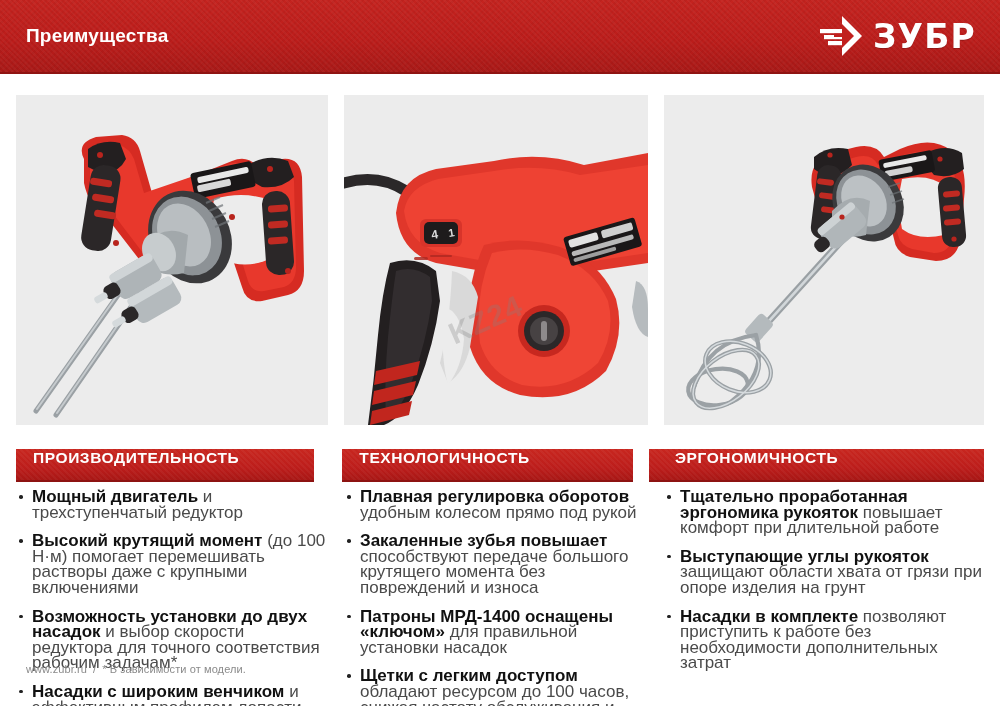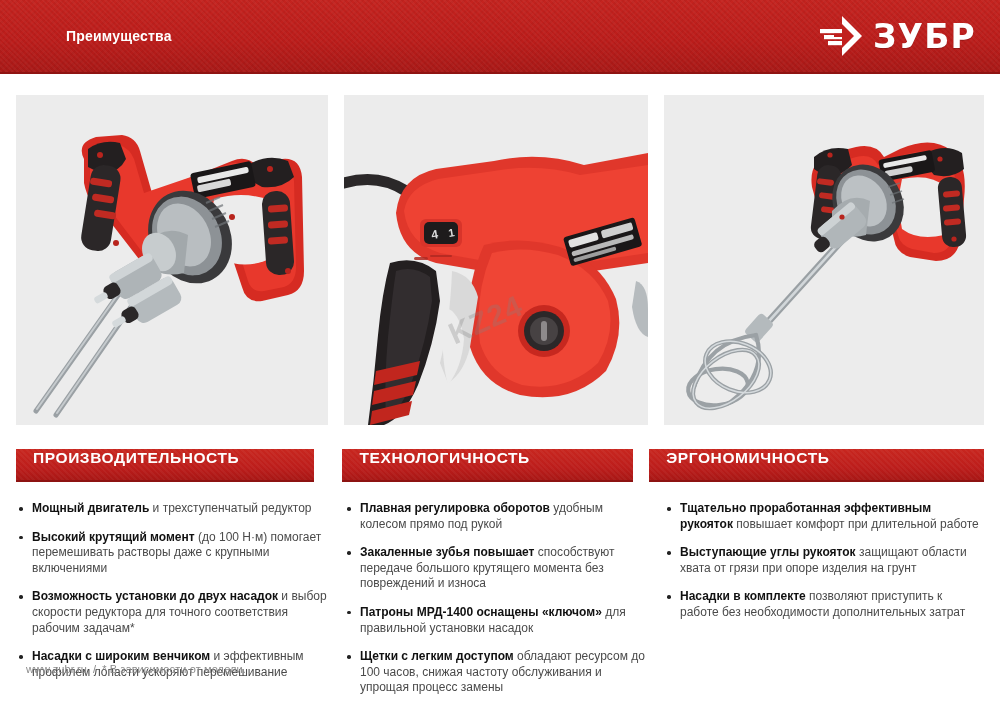--- a/index.html
+++ b/index.html
@@ -33,25 +33,24 @@
       linear-gradient(180deg, #c4231f 0%, #bc1d1b 55%, #a91917 100%);
     border-bottom: 2px solid #8f1412;
   }
 
   .header-title {
     position: absolute;
     left: 26px;
     top: 50%;
     transform: translateY(-50%);
     color: #ffffff;
-    font-size: 14px;
+    font-size: 19px;
     font-weight: bold;
     letter-spacing: .2px;
     white-space: nowrap;
-    margin-left: 40px;
   }
 
   
   .logo {
     position: absolute;
     right: 24px;
     top: 50%;
     transform: translateY(-50%);
     display: flex;
     align-items: center;
@@ -117,21 +116,21 @@
     background: #c1201e;
     background-image:
       repeating-linear-gradient(45deg, rgba(255,255,255,.04) 0 2px, rgba(0,0,0,0) 2px 4px),
       linear-gradient(180deg, #c8261f 0%, #bc1d1b 60%, #a81715 100%);
     display: flex;
     align-items: flex-start;
     border-bottom: 2px solid #8d1311;
   }
   .bar.b1 { width: 312px; }
   .bar.b2 { width: 304px; margin-left: 12px; }
-  .bar.b3 { width: 350px; }
+  .bar.b3 { width: 350px; padding-left: 9px; }
   .bar-title {
     color: #ffffff;
     font-size: 15.5px;
     font-weight: bold;
     letter-spacing: .6px;
     padding-left: 17px;
     white-space: nowrap;
   }
 
   
@@ -146,24 +145,23 @@
   }
   .column { flex: 0 0 auto; }
   .column.c1 { width: 312px; }
   .column.c2 { width: 304px; }
   .column.c3 { width: 320px; }
 
   .bullet {
     position: relative;
     padding-left: 16px;
     margin-bottom: 13px;
-    font-size: 12px;
+    font-size: 17px;
     line-height: 15.6px;
     color: #4a4a4a;
-    margin-top: 12px;
   }
   .bullet:last-child { margin-bottom: 0; }
   .bullet::before {
     content: "";
     position: absolute;
     left: 3px;
     top: 6px;
     width: 3.5px;
     height: 3.5px;
     border-radius: 50%;
@@ -480,21 +478,21 @@
       <div class="bullet">
         <b>Патроны МРД-1400 оснащены «ключом»</b><span> для правильной установки насадок</span>
       </div>
       <div class="bullet">
         <b>Щетки с легким доступом</b><span> обладают ресурсом до 100 часов, снижая частоту обслуживания и упрощая процесс замены</span>
       </div>
     </div>
 
     <div class="column c3">
       <div class="bullet">
-        <b>Тщательно проработанная эффективным рукояток</b><span> повышает комфорт при длительной работе</span>
+        <b>Тщательно проработанная эргономика рукояток</b><span> повышает комфорт при длительной работе</span>
       </div>
       <div class="bullet">
         <b>Выступающие углы рукояток</b><span> защищают области хвата от грязи при опоре изделия на грунт</span>
       </div>
       <div class="bullet">
         <b>Насадки в комплекте</b><span> позволяют приступить к работе без необходимости дополнительных затрат</span>
       </div>
     </div>
   </div>
 

